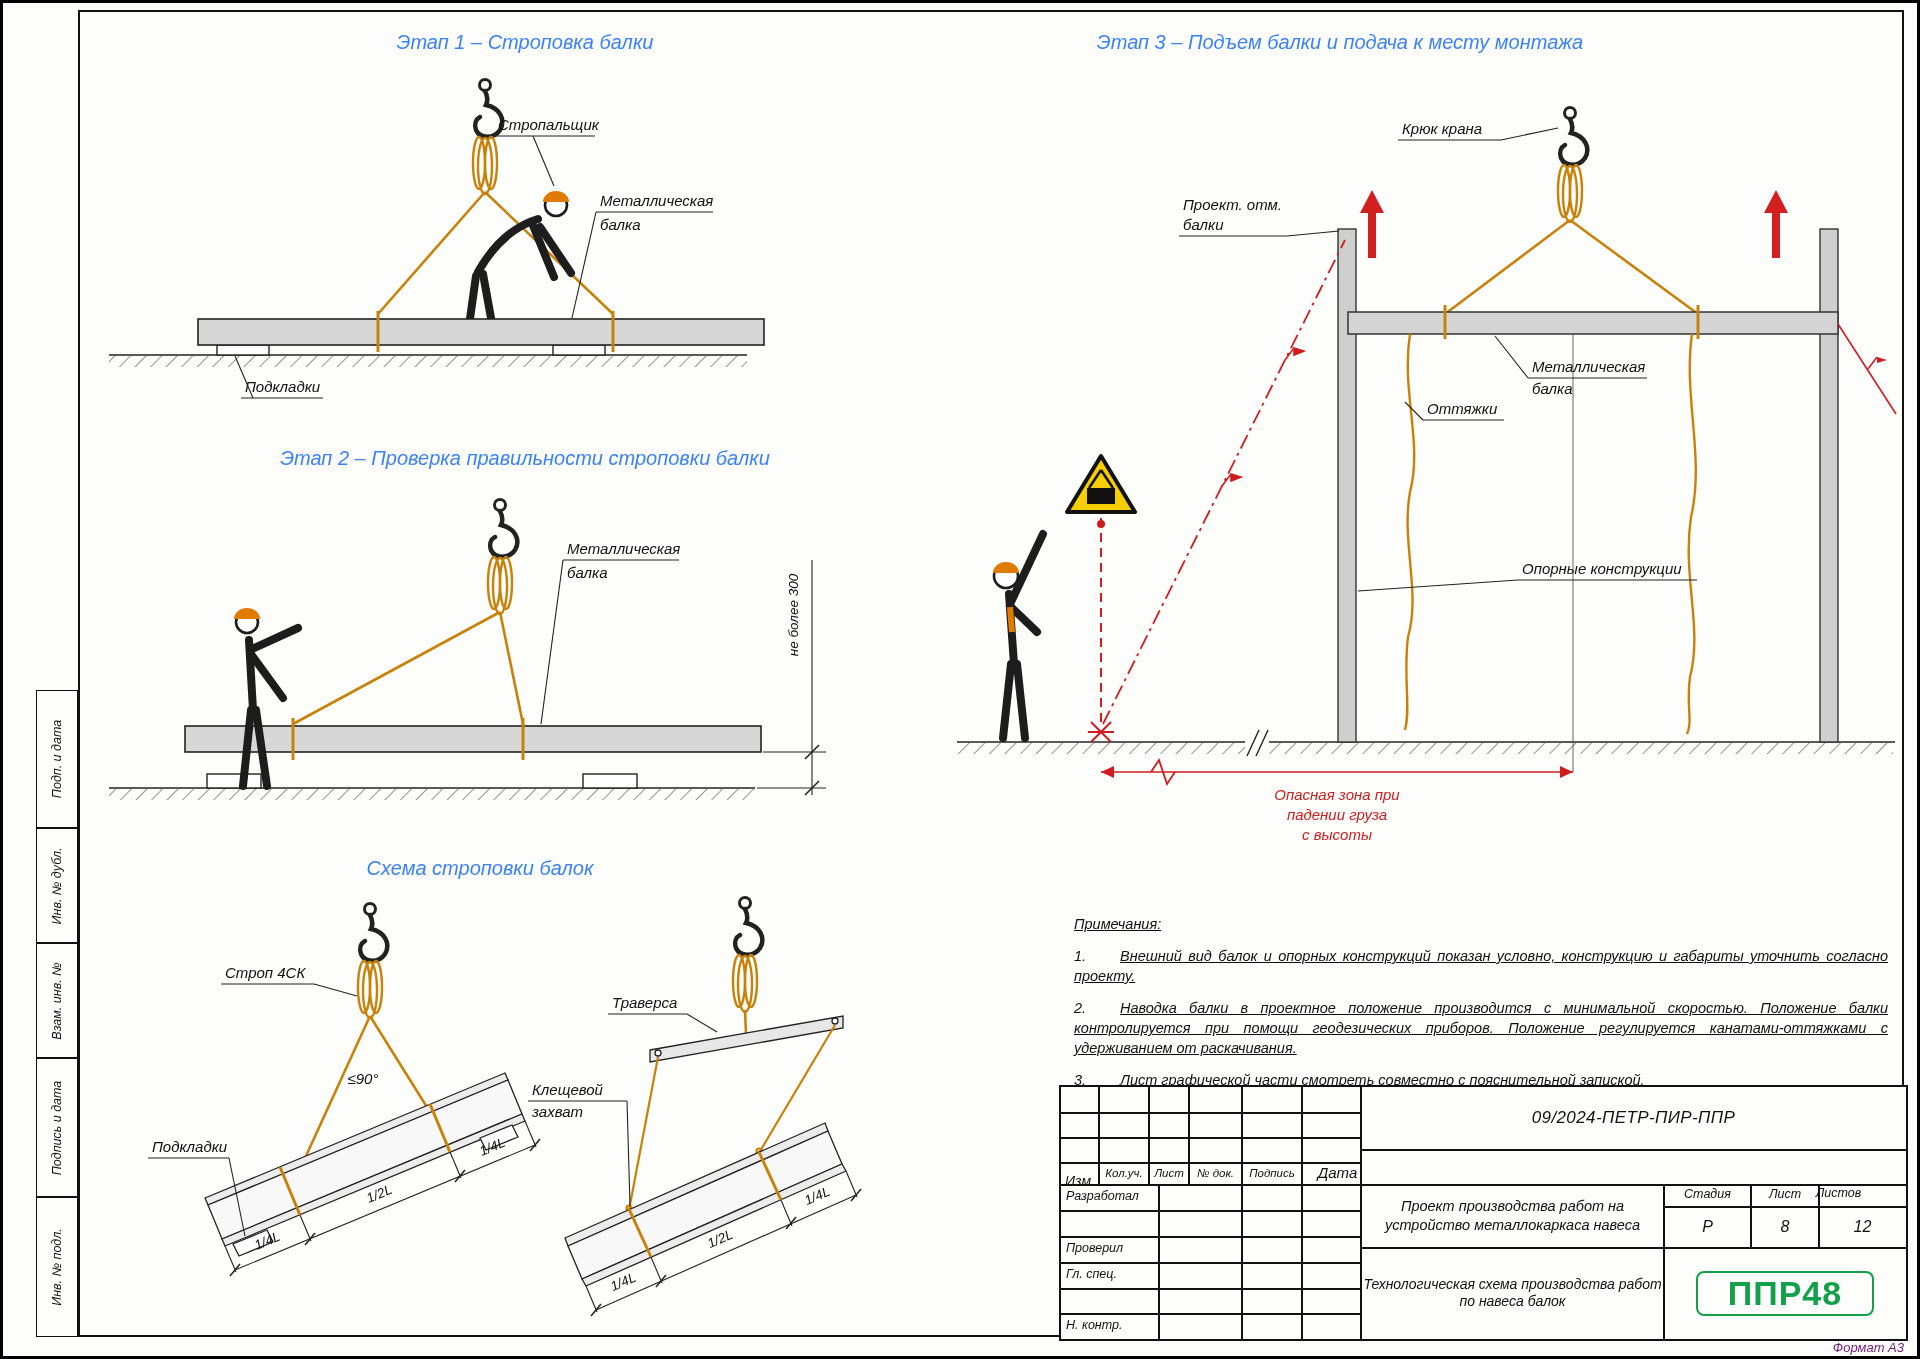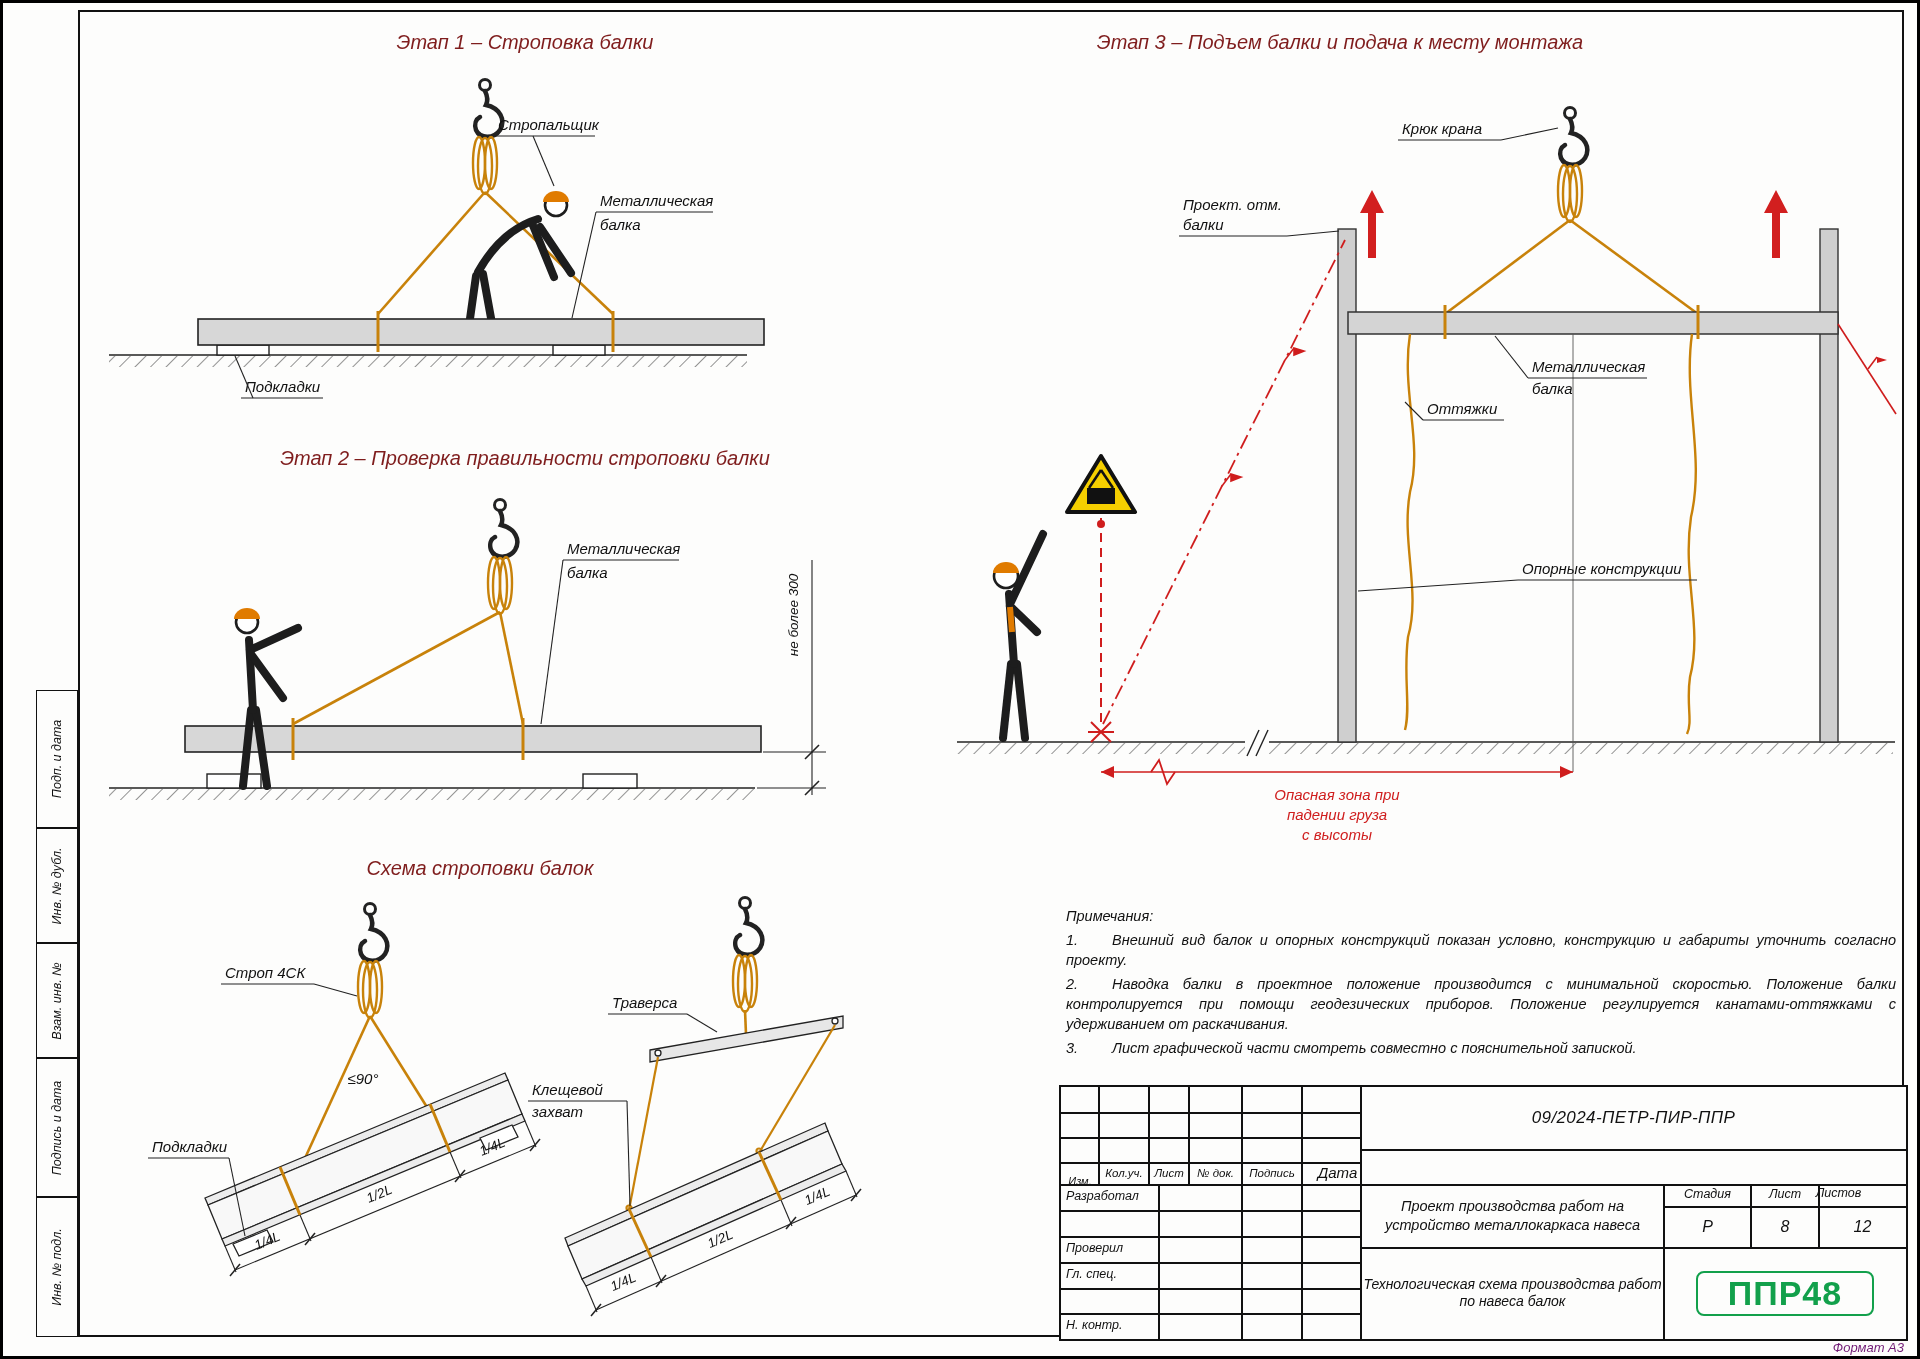--- a/index.html
+++ b/index.html
@@ -4,30 +4,30 @@
 <style>
   html,body { margin:0; padding:0; background:#888; }
   .page {
     position:relative; width:1920px; height:1359px; background:#fdfdfc;
     font-family:"Liberation Sans",sans-serif; overflow:hidden;
     outline:3px solid #000; outline-offset:-3px; margin:0 auto;
   }
   .frame { position:absolute; left:78px; top:10px; width:1826px; height:1327px;
            border:2px solid #111; box-sizing:border-box; }
   .heading { position:absolute; font:italic 500 20px/1.2 "Liberation Sans",sans-serif;
-             color:#7f1d1d; text-align:center; }
+             color:#3b82f6; text-align:center; }
   .panel { position:absolute; overflow:visible; }
   .sbox { position:absolute; left:36px; width:42px; border:1.6px solid #111;
           box-sizing:border-box; display:flex; align-items:center; justify-content:center;
           background:#fdfdfc; }
   .sbox span { transform:rotate(-90deg); white-space:nowrap;
                font:italic 12.5px "Liberation Sans",sans-serif; color:#111; }
   .notes { position:absolute; left:1062px; top:902px; width:838px;
            font:italic 14.5px/1.38 "Liberation Sans",sans-serif; color:#111; }
-  .notes p { margin:4px; text-align:justify; }
+  .notes p { margin:12px; text-align:justify;text-decoration:underline; }
   .notes .nhead { text-align:left; margin-bottom:2px; }
   .nnum { display:inline-block; width:46px; }
   .tb { position:absolute; left:1059px; top:1085px; width:845px; height:252px;
         border:2px solid #111; box-sizing:content-box; background:#fdfdfc; }
   .tbl { position:absolute; background:#111; }
   .tbc { position:absolute; display:flex; align-items:center; justify-content:center;
          font:italic 12.5px/1.25 "Liberation Sans",sans-serif; color:#111; text-align:center; }
   .tbc.lft { justify-content:flex-start; text-align:left; }
   .logo { font:700 34px "Liberation Sans",sans-serif; color:#12a04b; letter-spacing:1px;
           border:2.5px solid #12a04b; border-radius:8px; padding:1px 30px; }
@@ -401,21 +401,21 @@
     <div class="tbl" style="left:0;top:123px;width:300px;height:1.5px"></div>
     <div class="tbl" style="left:0;top:149px;width:300px;height:1.5px"></div>
     <div class="tbl" style="left:0;top:175px;width:300px;height:1.5px"></div>
     <div class="tbl" style="left:0;top:201px;width:300px;height:1.5px"></div>
     <div class="tbl" style="left:0;top:226px;width:300px;height:1.5px"></div>
     <div class="tbl" style="left:300px;top:62px;width:545px;height:1.5px"></div>
     <div class="tbl" style="left:603px;top:119px;width:242px;height:1.5px"></div>
     <div class="tbl" style="left:300px;top:160px;width:545px;height:2px"></div>
 
     <div class="tbc" style="left:300px;top:0;width:545px;height:62px;font-size:17px;letter-spacing:.4px">09/2024-ПЕТР-ПИР-ППР</div>
-    <div class="tbc" style="left:0;top:75px;width:38px;height:40px;font-size:11px">Изм.</div>
+    <div class="tbc" style="left:0;top:75px;width:38px;height:40px;font-size:14px">Изм.</div>
     <div class="tbc" style="left:38px;top:75px;width:50px;height:22px;font-size:11.5px">Кол.уч.</div>
     <div class="tbc" style="left:88px;top:75px;width:40px;height:22px;font-size:11.5px">Лист</div>
     <div class="tbc" style="left:128px;top:75px;width:53px;height:22px;font-size:11.5px">№ док.</div>
     <div class="tbc" style="left:181px;top:75px;width:60px;height:22px;font-size:11.5px">Подпись</div>
     <div class="tbc" style="left:241px;top:75px;width:71px;height:22px;font-size:15px">Дата</div>
     <div class="tbc lft" style="left:5px;top:97px;width:92px;height:26px">Разработал</div>
     <div class="tbc lft" style="left:5px;top:149px;width:92px;height:26px">Проверил</div>
     <div class="tbc lft" style="left:5px;top:175px;width:92px;height:26px">Гл. спец.</div>
     <div class="tbc lft" style="left:5px;top:226px;width:92px;height:26px">Н. контр.</div>
     <div class="tbc" style="left:302px;top:99px;width:299px;height:59px;font-size:14.5px">Проект производства работ на устройство металлокаркаса навеса</div>

